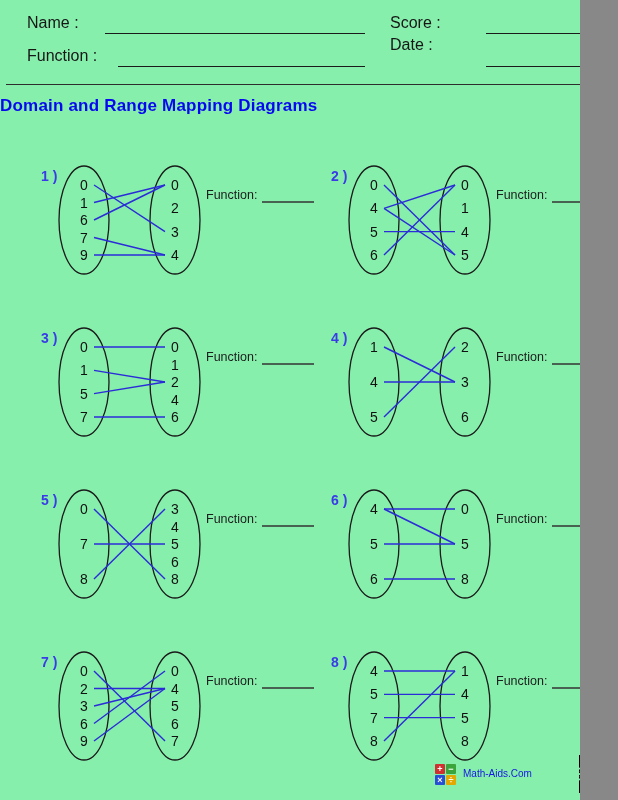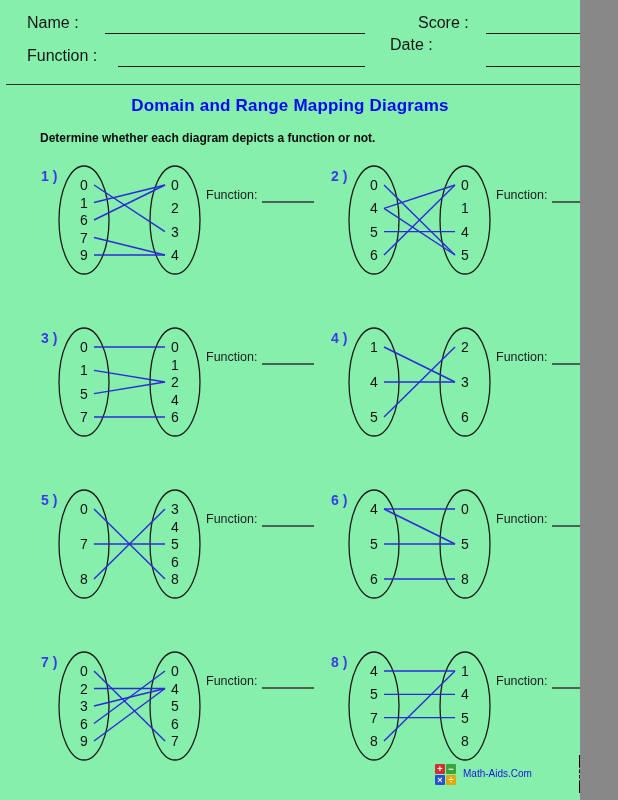--- a/index.html
+++ b/index.html
@@ -2,47 +2,46 @@
 <html><head>
 <meta charset="utf-8">
 <style>
   html,body{margin:0;padding:0;background:#888;}
   .page{position:relative;width:580px;height:800px;background:#86efac;overflow:hidden;
         font-family:"Liberation Sans",sans-serif;color:#111;}
   .abs{position:absolute;}
   .hdr-label{font-size:16px;color:#161616;}
   .blank{height:0;border-bottom:1.6px solid #1a1a1a;}
   .rule{height:0;border-bottom:1.5px solid #2d2d2d;}
-  .title{width:100%;text-align:center;font-size:17px;font-weight:bold;color:#0808f0;letter-spacing:.2px;}
+  .title{width:100%;font-size:17px;font-weight:bold;color:#0808f0;letter-spacing:.2px;}
   .instruction{font-size:12px;font-weight:bold;color:#0c0c0c;}
   .cell{width:290px;height:152px;}
   svg text{font-family:"Liberation Sans",sans-serif;}
   .brand{font-size:10px;color:#1616e0;}
   .logo{display:grid;grid-template-columns:10px 10px;grid-template-rows:10px 10px;gap:1px;}
   .logo span{display:flex;align-items:center;justify-content:center;color:#fff;
              font-size:9px;font-weight:bold;line-height:1;border-radius:1px;}
 </style>
 </head>
 <body>
 
 <div class="page">
 
   <div class="abs hdr-label" style="left:27px;top:14px;">Name :</div>
   <div class="abs blank" style="left:105px;top:33px;width:260px;"></div>
-  <div class="abs hdr-label" style="left:390px;top:14px;margin-left:28px;">Score :</div>
+  <div class="abs hdr-label" style="left:390px;top:14px;">Score :</div>
   <div class="abs blank" style="left:486px;top:33px;width:96px;"></div>
   <div class="abs hdr-label" style="left:27px;top:47px;">Function :</div>
   <div class="abs blank" style="left:118px;top:66px;width:247px;"></div>
   <div class="abs hdr-label" style="left:390px;top:36px;">Date :</div>
   <div class="abs blank" style="left:486px;top:66px;width:96px;"></div>
 
   <div class="abs rule" style="left:6px;top:84px;width:606px;"></div>
 
   <div class="abs title" style="top:96px;">Domain and Range Mapping Diagrams</div>
-  <div class="abs instruction" style="left:40px;top:131px;">Determine whether each diagram depicts a function or not.</div>
 
   <div id="problems">
       <div class="cell abs" style="left: 29px; top: 158px;"><svg width="290" height="152" viewBox="0 0 290 152">
           <text x="12" y="23" font-size="14" font-weight="bold" fill="#3a3ae8">1 )</text>
           <ellipse cx="55" cy="62" rx="25" ry="54" fill="none" stroke="#1a1a1a" stroke-width="1.3"></ellipse>
           <ellipse cx="146" cy="62" rx="25" ry="54" fill="none" stroke="#1a1a1a" stroke-width="1.3"></ellipse>
           <line x1="65" y1="27" x2="136" y2="73.66666666666667" stroke="#2b2bd8" stroke-width="1.4"></line>
           <line x1="65" y1="44.5" x2="136" y2="27" stroke="#2b2bd8" stroke-width="1.4"></line>
           <line x1="65" y1="62" x2="136" y2="27" stroke="#2b2bd8" stroke-width="1.4"></line>
           <line x1="65" y1="79.5" x2="136" y2="97" stroke="#2b2bd8" stroke-width="1.4"></line>

